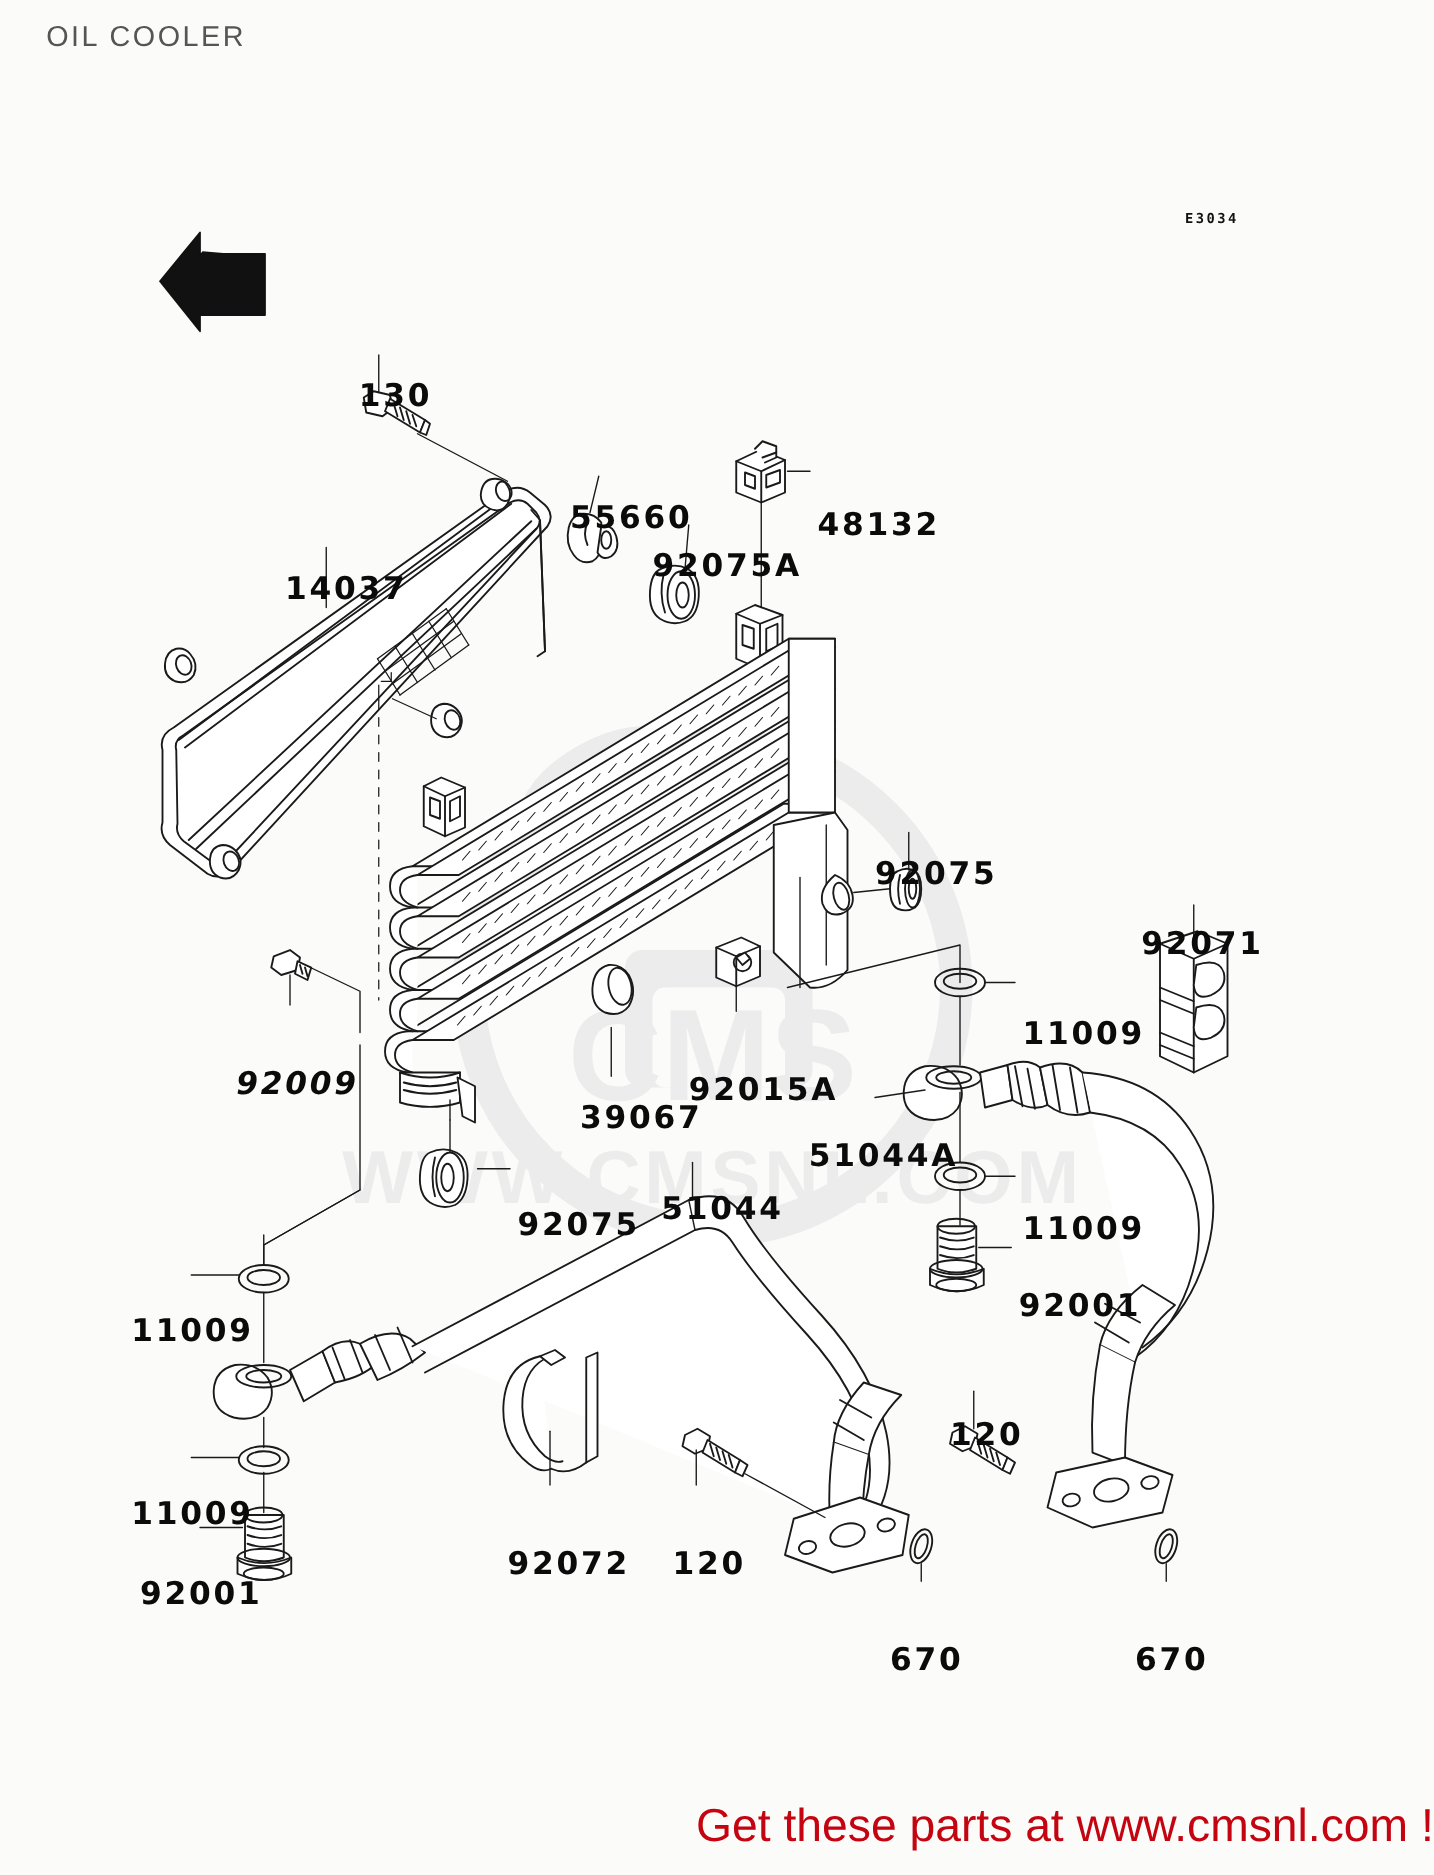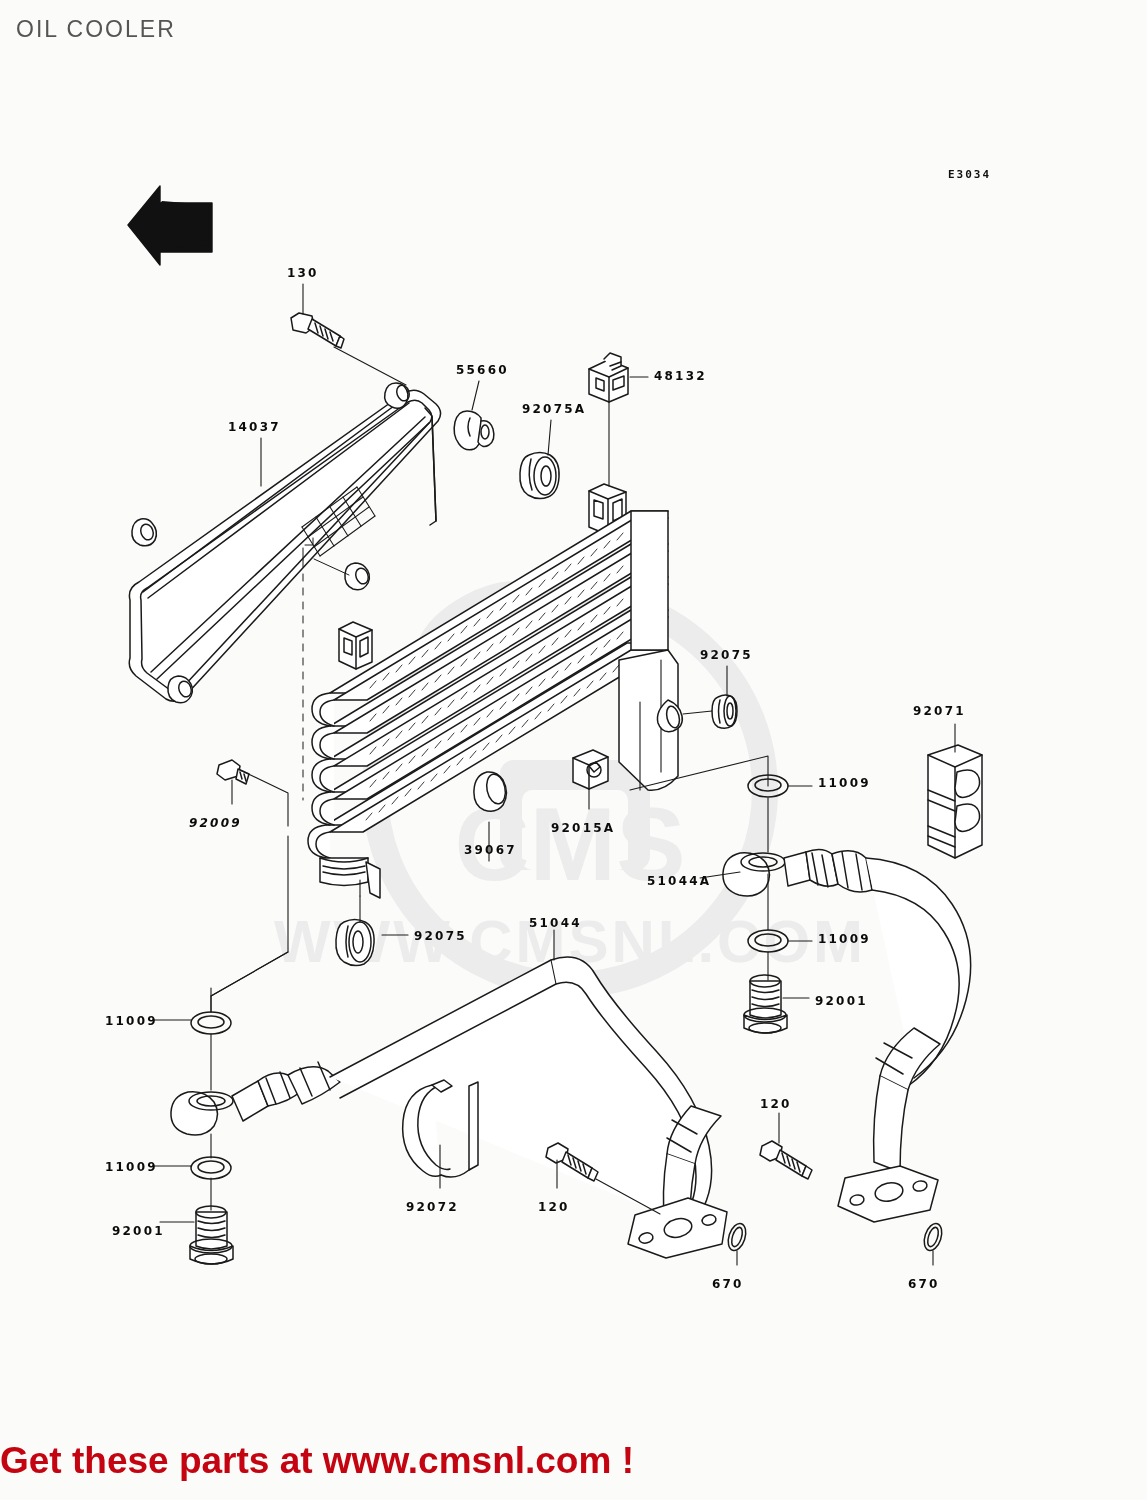--- a/index.html
+++ b/index.html
@@ -1,39 +1,40 @@
 <!DOCTYPE html>
 <html><head>
 <meta charset="utf-8">
 <style>
   html,body{margin:0;padding:0;background:#fbfbf9;}
   body{width:1147px;height:1500px;position:relative;overflow:hidden;
        font-family:"Liberation Sans", sans-serif;}
 
   #page-title{
-    position:absolute;left:16px;top:16px;
+    position:absolute;left:37px;top:16px;
     font-size:23px;letter-spacing:2px;color:#555555;
     font-family:"Liberation Sans", sans-serif;
   }
   #diagram-code{
     position:absolute;left:948px;top:168px;
     font-size:11px;font-weight:bold;letter-spacing:2px;color:#111;
     font-family:"DejaVu Sans Mono", monospace;
   }
   #footer-cta{
-    position:absolute;left:0;top:1440px;width:1147px;text-align:left;
-    font-size:37px;color:#c40511;font-family:"Liberation Sans", sans-serif;font-weight:bold;
+    position:absolute;left:0;top:1440px;width:1147px;text-align:right;
+    font-size:37px;color:#c40511;font-family:"Liberation Sans", sans-serif;
   }
   #canvas-wrap{position:absolute;left:0;top:0;width:1147px;height:1500px;}
   svg.layer{position:absolute;left:0;top:0;width:1147px;height:1500px;}
 
   .lbl{
-    position:absolute;font-size:12px;font-weight:bold;color:#0b0b0b;
+    position:absolute;font-size:25px;font-weight:bold;color:#0b0b0b;
     letter-spacing:2.2px;font-family:"DejaVu Sans", sans-serif;
     white-space:nowrap;
+    margin-top:36px;
   }
   .wm-text{fill:#ececec;font-family:"Liberation Sans",sans-serif;font-weight:bold;}
 </style>
 </head>
 <body>
 
 <div id="canvas-wrap">
 
   <svg class="layer" viewBox="0 0 1147 1500">
     <g opacity="1">

